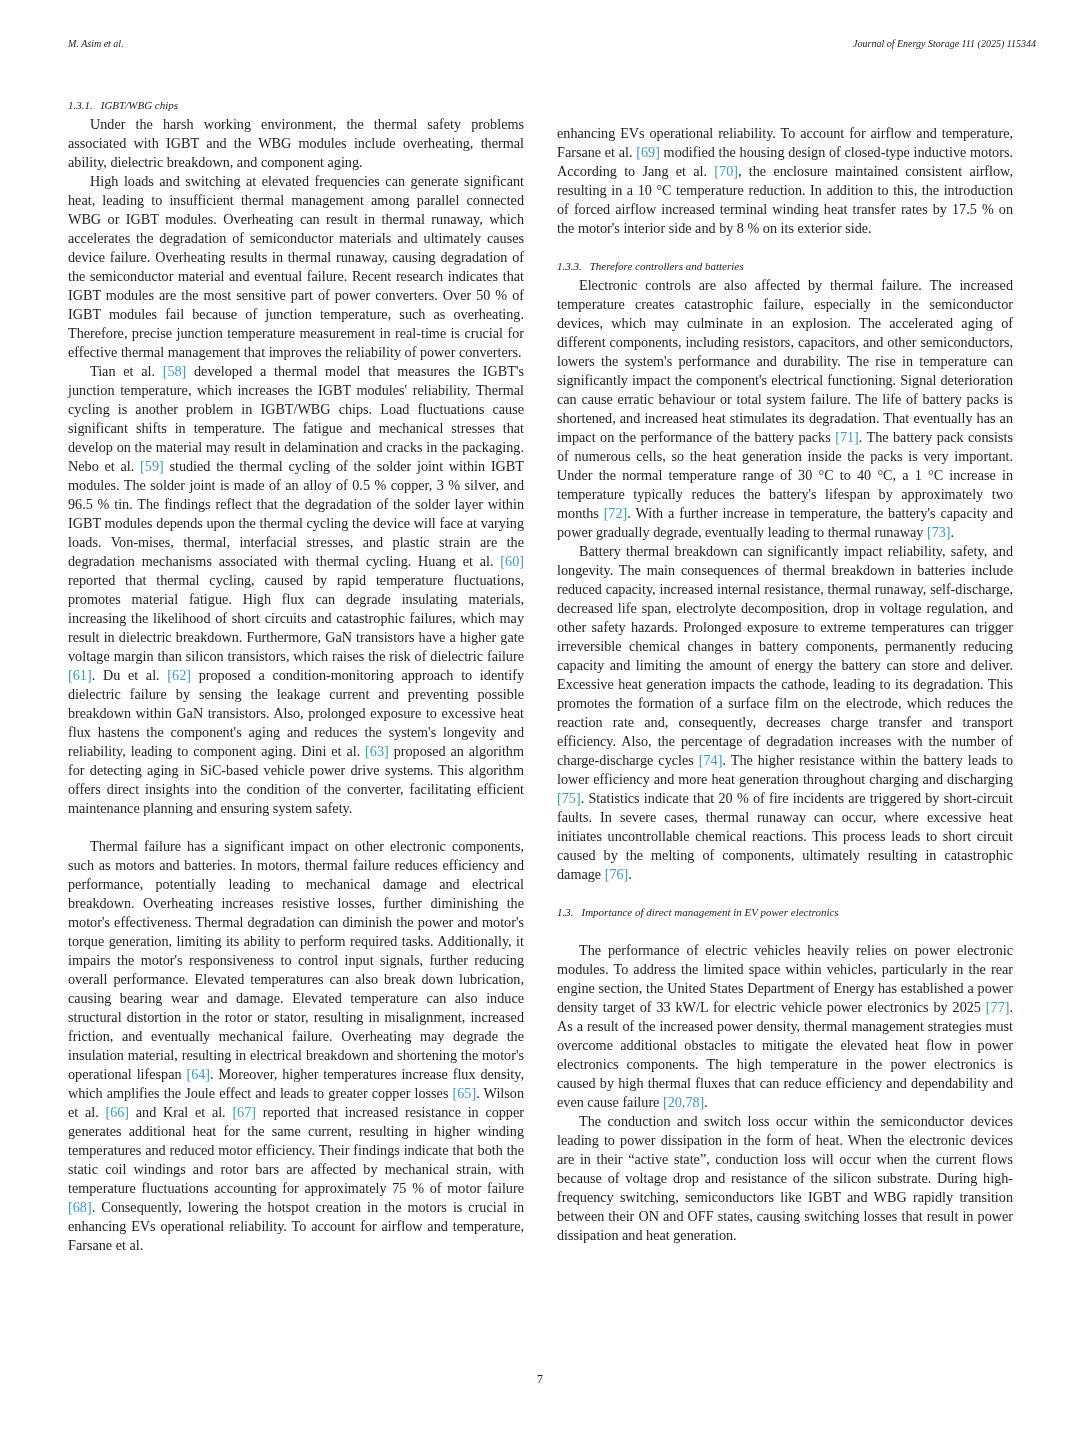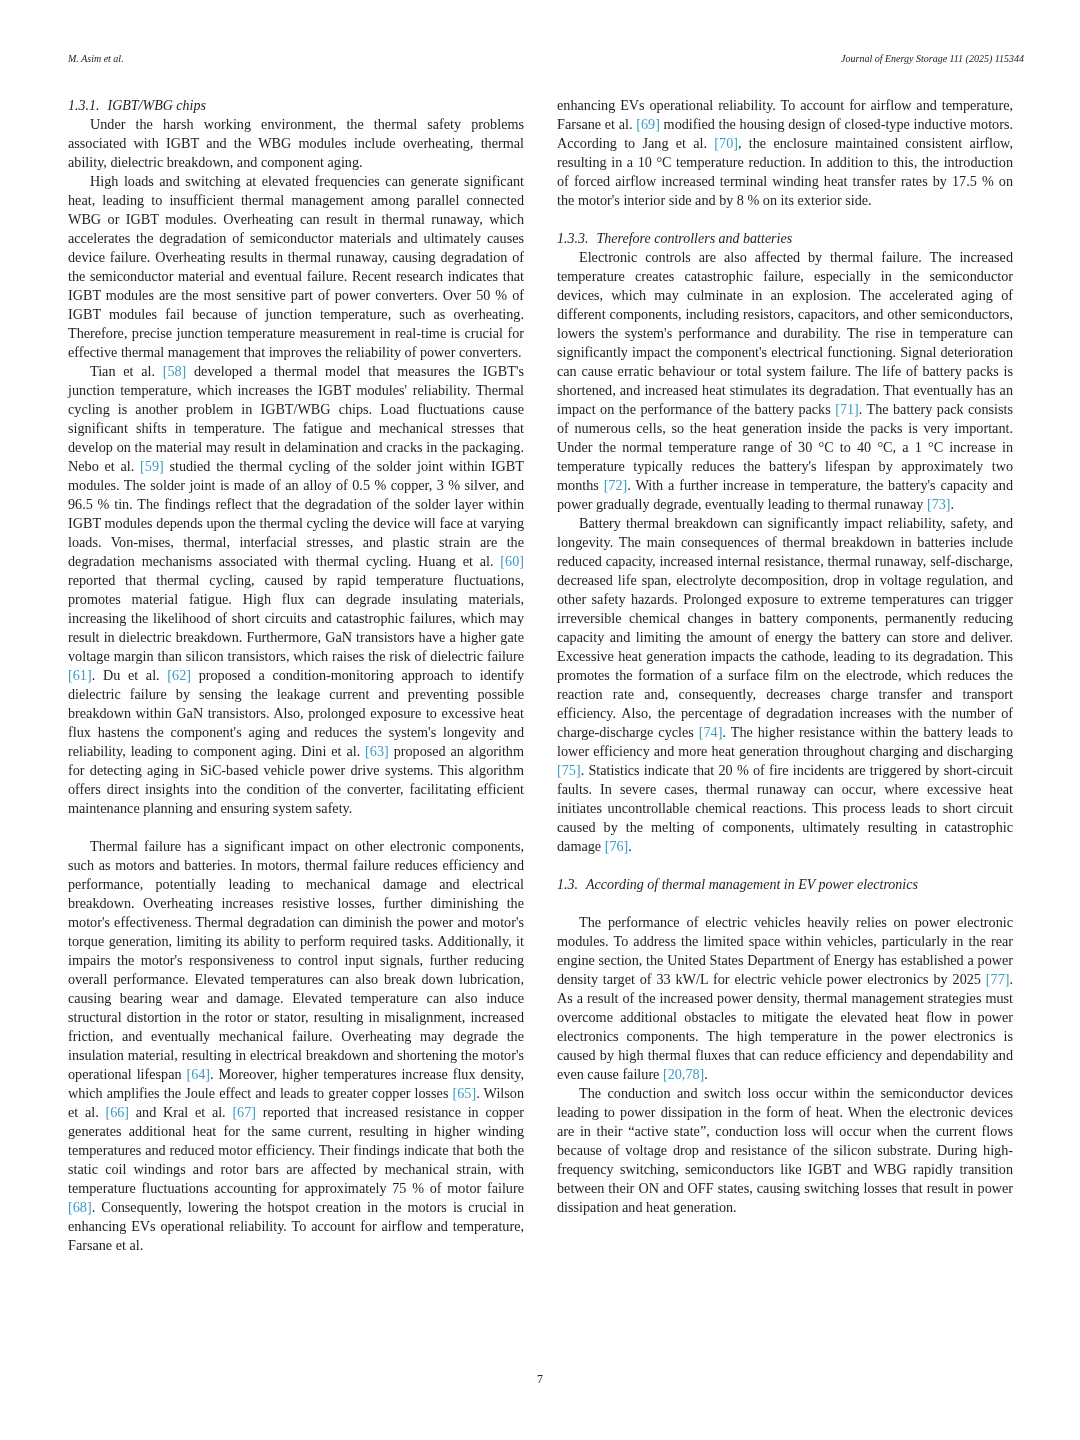--- a/index.html
+++ b/index.html
@@ -1,26 +1,26 @@
 <!DOCTYPE html>
 <html><head>
 <meta charset="utf-8">
 <style>
   html, body { margin: 0; padding: 0; background: #ffffff; }
   body { width: 1080px; height: 1440px; position: relative; overflow: hidden;
          font-family: "DejaVu Serif", "Liberation Serif", serif; color: #222; }
   .running-head { position: absolute; top: 38px; font-size: 10px; font-style: italic; color: #222;
-                  font-family: "Liberation Serif", serif; margin-top: 15px; }
+                  font-family: "Liberation Serif", serif; }
   .rh-left { left: 68px; }
-  .rh-right { right: 56px; text-align: center; }
+  .rh-right { right: 44px; text-align: center; }
   .col { position: absolute; top: 96px; width: 456px; font-family: "Liberation Serif", serif;
          font-size: 14.2px; line-height: 19px; text-align: justify; hyphens: auto; }
   .col-left { left: 68px; }
-  .col-right { left: 557px; width: 456px; }
-  h3 { font-weight: normal; font-style: italic; font-size: 14px; margin: 0; line-height: 19px; }
+  .col-right { left: 557px; width: 456px; margin-top: 28px; }
+  h3 { font-weight: normal; font-style: italic; font-size: 11px; margin: 0; line-height: 19px; }
   h3 .num { margin-right: 8px; }
   p { margin: 0; text-indent: 22px; }
   p.noindent { text-indent: 0; }
   .gap { height: 19px; }
   .cite { color: #3a9bc5; cursor: pointer; }
   .page-number { position: absolute; top: 1372px; left: 0; width: 1080px; text-align: center;
                  font-size: 12px; font-family: "Liberation Serif", serif; }
 </style>
 </head>
 <body>
@@ -37,19 +37,19 @@
   <p style="height:418px;overflow:hidden;"><span>Thermal failure has a significant impact on other electronic components, such as motors and batteries. In motors, thermal failure reduces efficiency and performance, potentially leading to mechanical damage and electrical breakdown. Overheating increases resistive losses, further diminishing the motor's effectiveness. Thermal degradation can diminish the power and motor's torque generation, limiting its ability to perform required tasks. Additionally, it impairs the motor's responsiveness to control input signals, further reducing overall performance. Elevated temperatures can also break down lubrication, causing bearing wear and damage. Elevated temperature can also induce structural distortion in the rotor or stator, resulting in misalignment, increased friction, and eventually mechanical failure. Overheating may degrade the insulation material, resulting in electrical breakdown and shortening the motor's operational lifespan </span><a class="cite">[64]</a><span>. Moreover, higher temperatures increase flux density, which amplifies the Joule effect and leads to greater copper losses </span><a class="cite">[65]</a><span>. Wilson et al. </span><a class="cite">[66]</a><span> and Kral et al. </span><a class="cite">[67]</a><span> reported that increased resistance in copper generates additional heat for the same current, resulting in higher winding temperatures and reduced motor efficiency. Their findings indicate that both the static coil windings and rotor bars are affected by mechanical strain, with temperature fluctuations accounting for approximately 75 % of motor failure </span><a class="cite">[68]</a><span>. Consequently, lowering the hotspot creation in the motors is crucial in enhancing EVs operational reliability. To account for airflow and temperature, Farsane et al. </span></p>
 </div>
 
 <div class="col col-right">
   <p class="noindent"><span>enhancing EVs operational reliability. To account for airflow and temperature, Farsane et al. </span><a class="cite">[69]</a><span> modified the housing design of closed-type inductive motors. According to Jang et al. </span><a class="cite">[70]</a><span>, the enclosure maintained consistent airflow, resulting in a 10 °C temperature reduction. In addition to this, the introduction of forced airflow increased terminal winding heat transfer rates by 17.5 % on the motor's interior side and by 8 % on its exterior side.</span></p>
   <div class="gap"></div>
   <h3><span class="num">1.3.3.</span><span>Therefore controllers and batteries</span></h3>
   <p><span>Electronic controls are also affected by thermal failure. The increased temperature creates catastrophic failure, especially in the semiconductor devices, which may culminate in an explosion. The accelerated aging of different components, including resistors, capacitors, and other semiconductors, lowers the system's performance and durability. The rise in temperature can significantly impact the component's electrical functioning. Signal deterioration can cause erratic behaviour or total system failure. The life of battery packs is shortened, and increased heat stimulates its degradation. That eventually has an impact on the performance of the battery packs </span><a class="cite">[71]</a><span>. The battery pack consists of numerous cells, so the heat generation inside the packs is very important. Under the normal temperature range of 30 °C to 40 °C, a 1 °C increase in temperature typically reduces the battery's lifespan by approximately two months </span><a class="cite">[72]</a><span>. With a further increase in temperature, the battery's capacity and power gradually degrade, eventually leading to thermal runaway </span><a class="cite">[73]</a><span>.</span></p>
   <p><span>Battery thermal breakdown can significantly impact reliability, safety, and longevity. The main consequences of thermal breakdown in batteries include reduced capacity, increased internal resistance, thermal runaway, self-discharge, decreased life span, electrolyte decomposition, drop in voltage regulation, and other safety hazards. Prolonged exposure to extreme temperatures can trigger irreversible chemical changes in battery components, permanently reducing capacity and limiting the amount of energy the battery can store and deliver. Excessive heat generation impacts the cathode, leading to its degradation. This promotes the formation of a surface film on the electrode, which reduces the reaction rate and, consequently, decreases charge transfer and transport efficiency. Also, the percentage of degradation increases with the number of charge-discharge cycles </span><a class="cite">[74]</a><span>. The higher resistance within the battery leads to lower efficiency and more heat generation throughout charging and discharging </span><a class="cite">[75]</a><span>. Statistics indicate that 20 % of fire incidents are triggered by short-circuit faults. In severe cases, thermal runaway can occur, where excessive heat initiates uncontrollable chemical reactions. This process leads to short circuit caused by the melting of components, ultimately resulting in catastrophic damage </span><a class="cite">[76]</a><span>.</span></p>
   <div class="gap"></div>
-  <h3><span class="num">1.3.</span><span>According of thermal management in EV power electronics</span></h3>
+  <h3><span class="num">1.3.</span><span>Importance of direct management in EV power electronics</span></h3>
   <div class="gap"></div>
   <p><span>The performance of electric vehicles heavily relies on power electronic modules. To address the limited space within vehicles, particularly in the rear engine section, the United States Department of Energy has established a power density target of 33 kW/L for electric vehicle power electronics by 2025 </span><a class="cite">[77]</a><span>. As a result of the increased power density, thermal management strategies must overcome additional obstacles to mitigate the elevated heat flow in power electronics components. The high temperature in the power electronics is caused by high thermal fluxes that can reduce efficiency and dependability and even cause failure </span><a class="cite">[20,78]</a><span>.</span></p>
   <p>The conduction and switch loss occur within the semiconductor devices leading to power dissipation in the form of heat. When the electronic devices are in their “active state”, conduction loss will occur when the current flows because of voltage drop and resistance of the silicon substrate. During high-frequency switching, semiconductors like IGBT and WBG rapidly transition between their ON and OFF states, causing switching losses that result in power dissipation and heat generation.</p>
 </div>
 
 <div class="page-number">7</div>
 
 </body></html>

